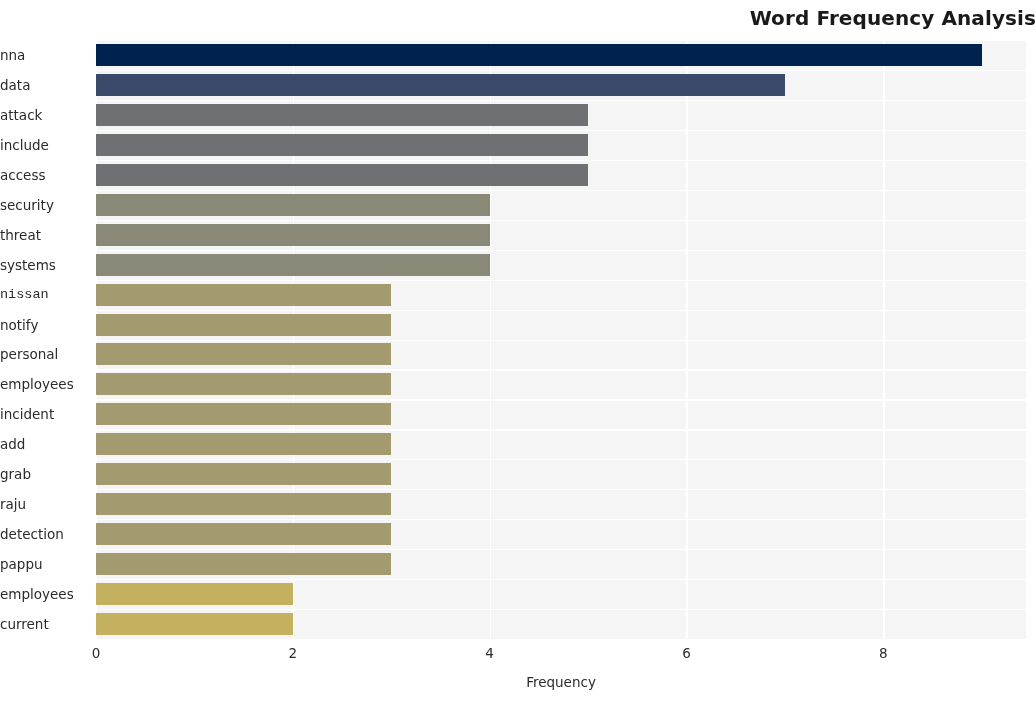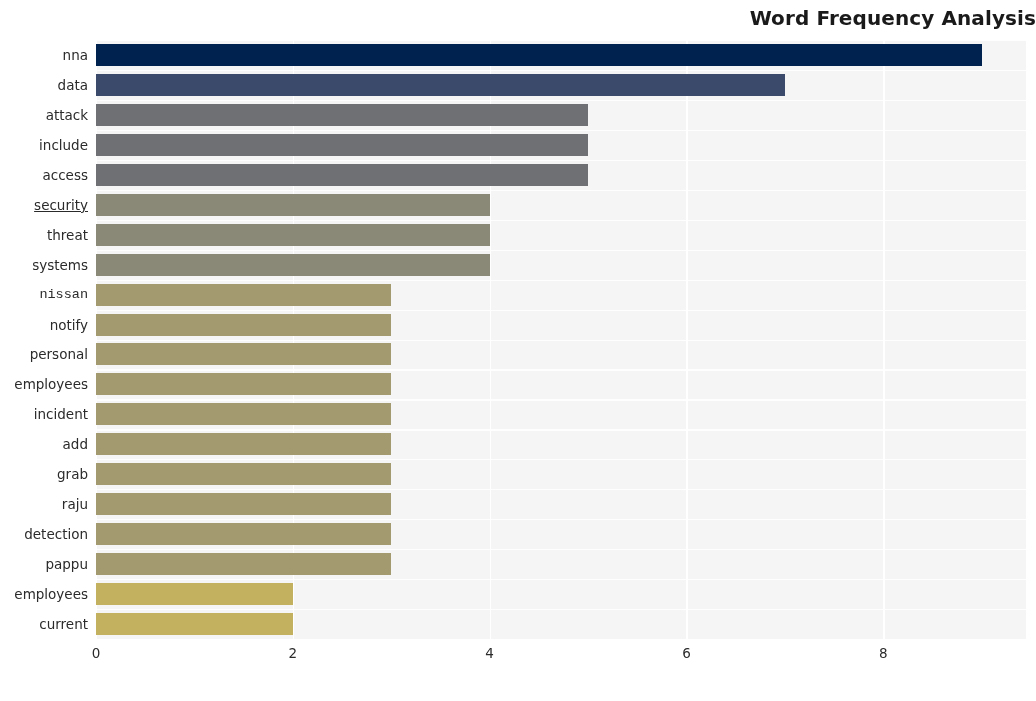--- a/index.html
+++ b/index.html
@@ -82,21 +82,21 @@
     left: 0;
     top: 40px;
     width: 88px;
     height: 599px;
   }
 
   .ylabel {
     position: absolute;
     right: 0;
     width: 88px;
-    text-align: right;
+    text-align: left;
     font-size: 13.5px;
     color: #2b2b2b;
     white-space: nowrap;
     line-height: 14px;
   }
 
   #xticks {
     position: absolute;
     left: 0;
     top: 645px;
@@ -181,21 +181,21 @@
         <div class="bar" title="current: 2" style="top: 573.025px; width: 196.825px; background: rgb(195, 177, 95);"></div>
       </div>
   </div>
 
   <div id="ylabels">
       <div class="ylabel" style="top: 7.975px;">nna</div>
       <div class="ylabel" style="top: 37.925px; margin-left: 40px;">data</div>
       <div class="ylabel" style="top: 67.875px;">attack</div>
       <div class="ylabel" style="top: 97.825px; padding-left: 16px;">include</div>
       <div class="ylabel" style="top: 127.775px;">access</div>
-      <div class="ylabel" style="top: 157.725px; text-decoration: underline;">security</div>
+      <div class="ylabel" style="top: 157.725px;">security</div>
       <div class="ylabel" style="top: 187.675px;">threat</div>
       <div class="ylabel" style="top: 217.625px;">systems</div>
       <div class="ylabel" style="top: 247.575px; font-family: Liberation Mono, monospace;">nissan</div>
       <div class="ylabel" style="top: 277.525px;">notify</div>
       <div class="ylabel" style="top: 307.475px;">personal</div>
       <div class="ylabel" style="top: 337.425px;">employees</div>
       <div class="ylabel" style="top: 367.375px;">incident</div>
       <div class="ylabel" style="top: 397.325px;">add</div>
       <div class="ylabel" style="top: 427.275px;">grab</div>
       <div class="ylabel" style="top: 457.225px;">raju</div>
@@ -206,14 +206,15 @@
     </div>
 
   <div id="xticks">
       <div class="xtick" style="left: 96px;">0</div>
       <div class="xtick" style="left: 292.825px;">2</div>
       <div class="xtick" style="left: 489.651px;">4</div>
       <div class="xtick" style="left: 686.476px;">6</div>
       <div class="xtick" style="left: 883.302px;">8</div>
     </div>
 
+  <div id="xaxis-label">Frequency</div>
 
 </div>
 
 </body></html>

